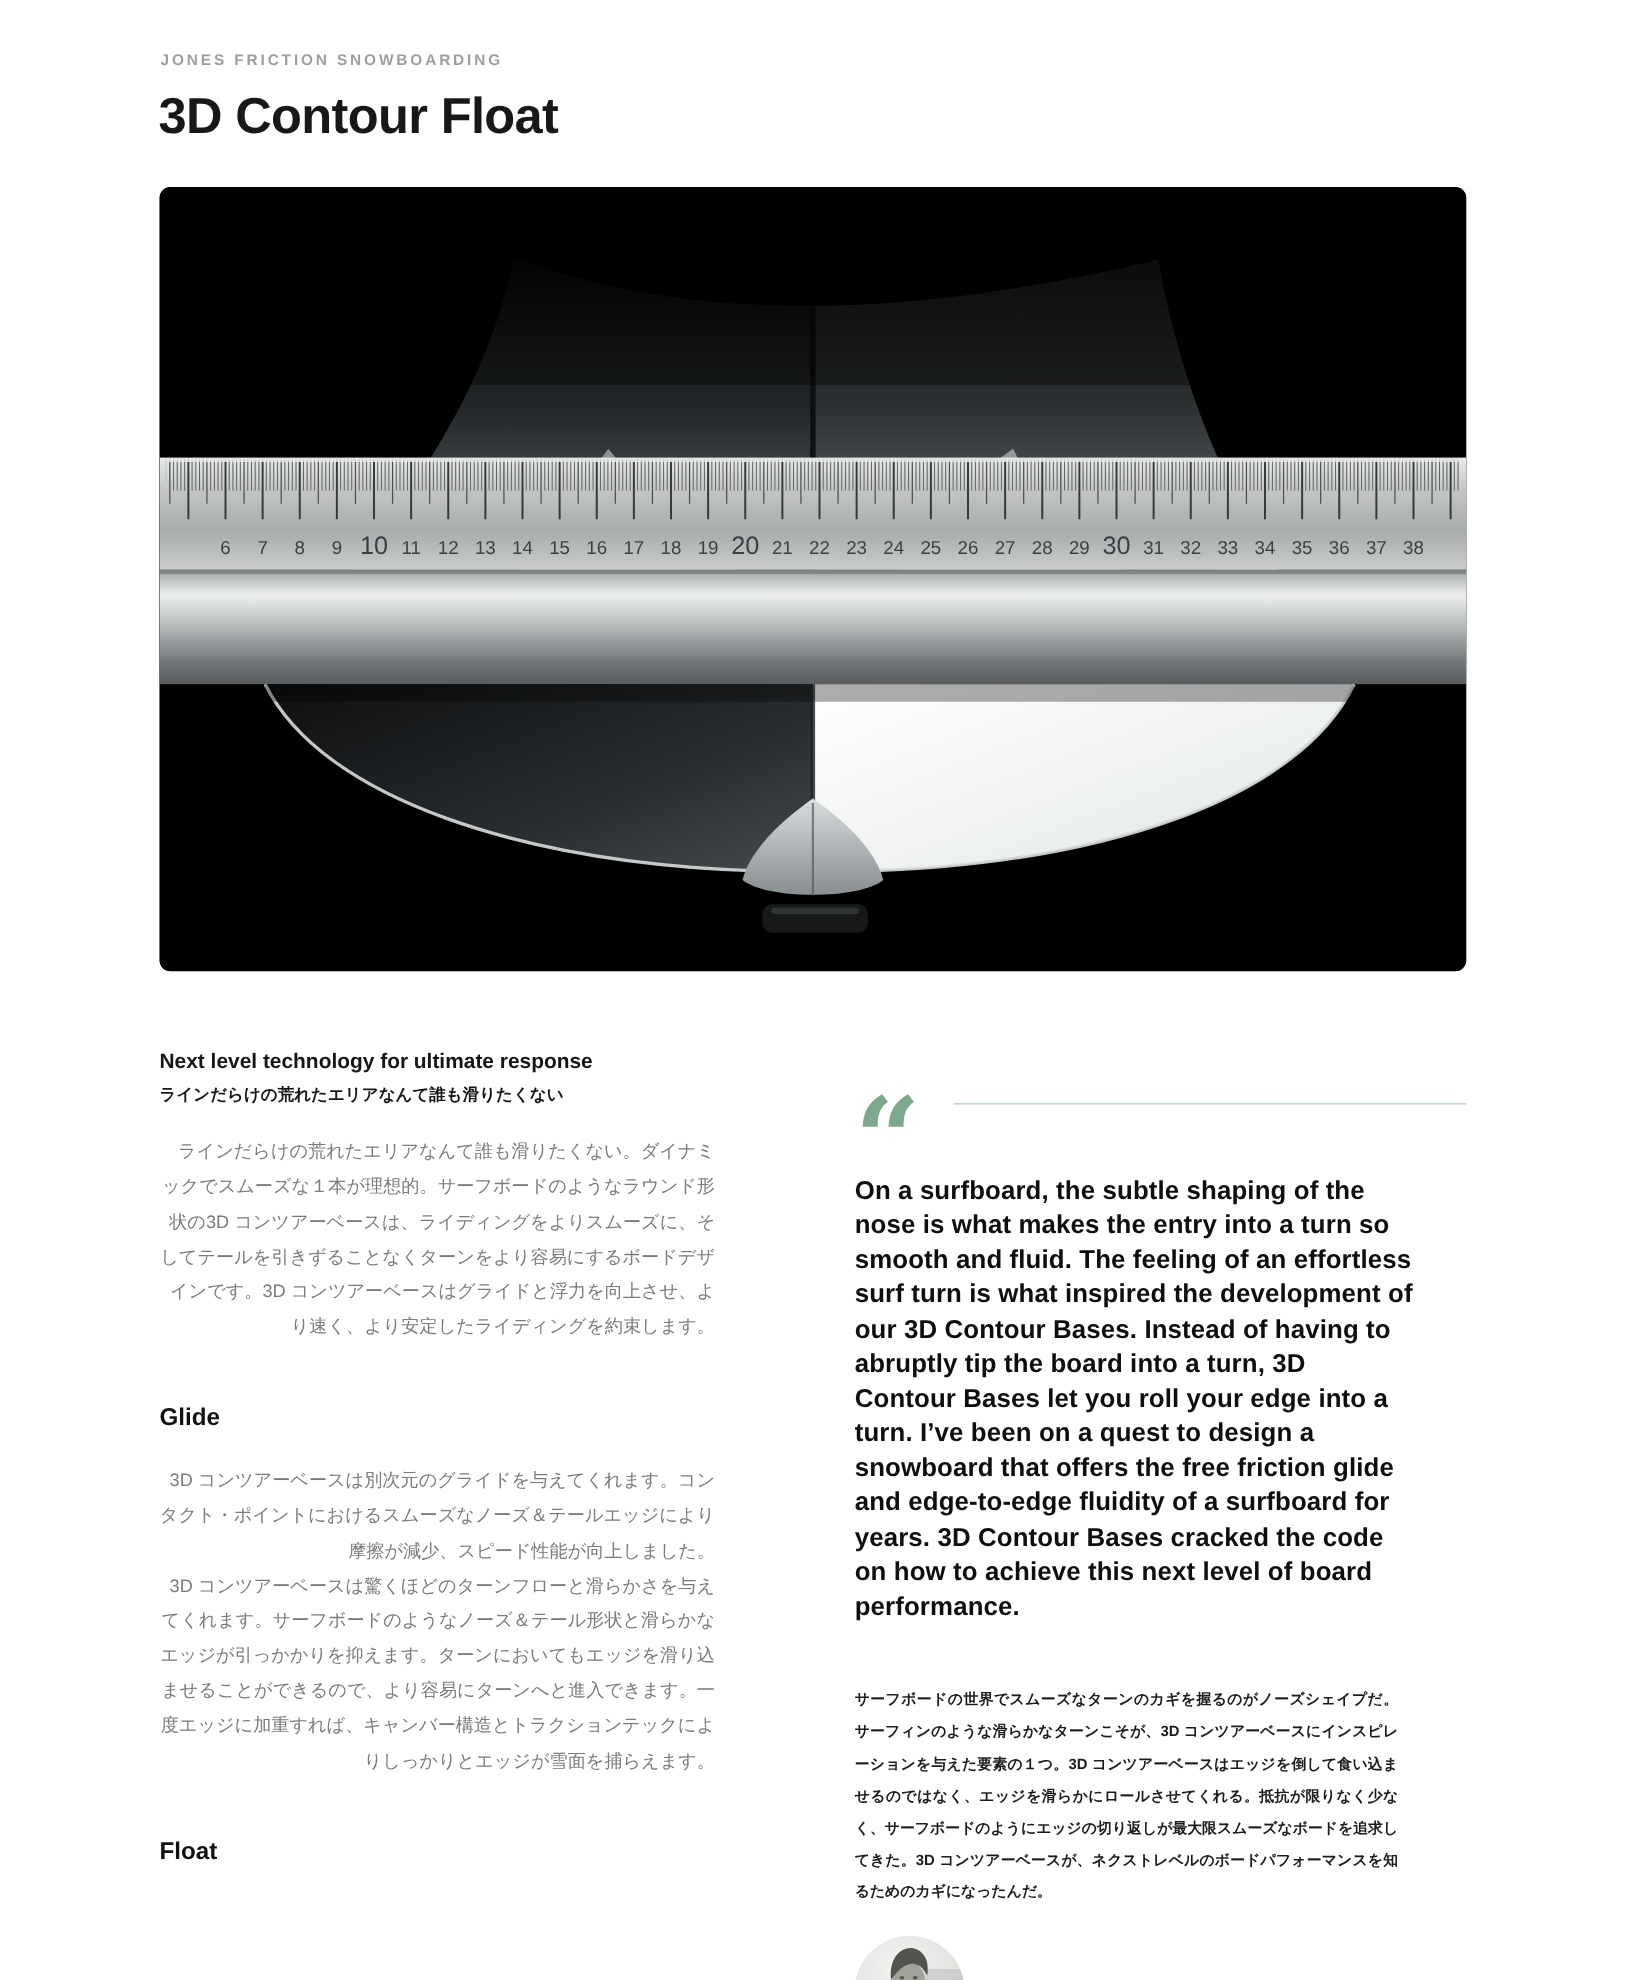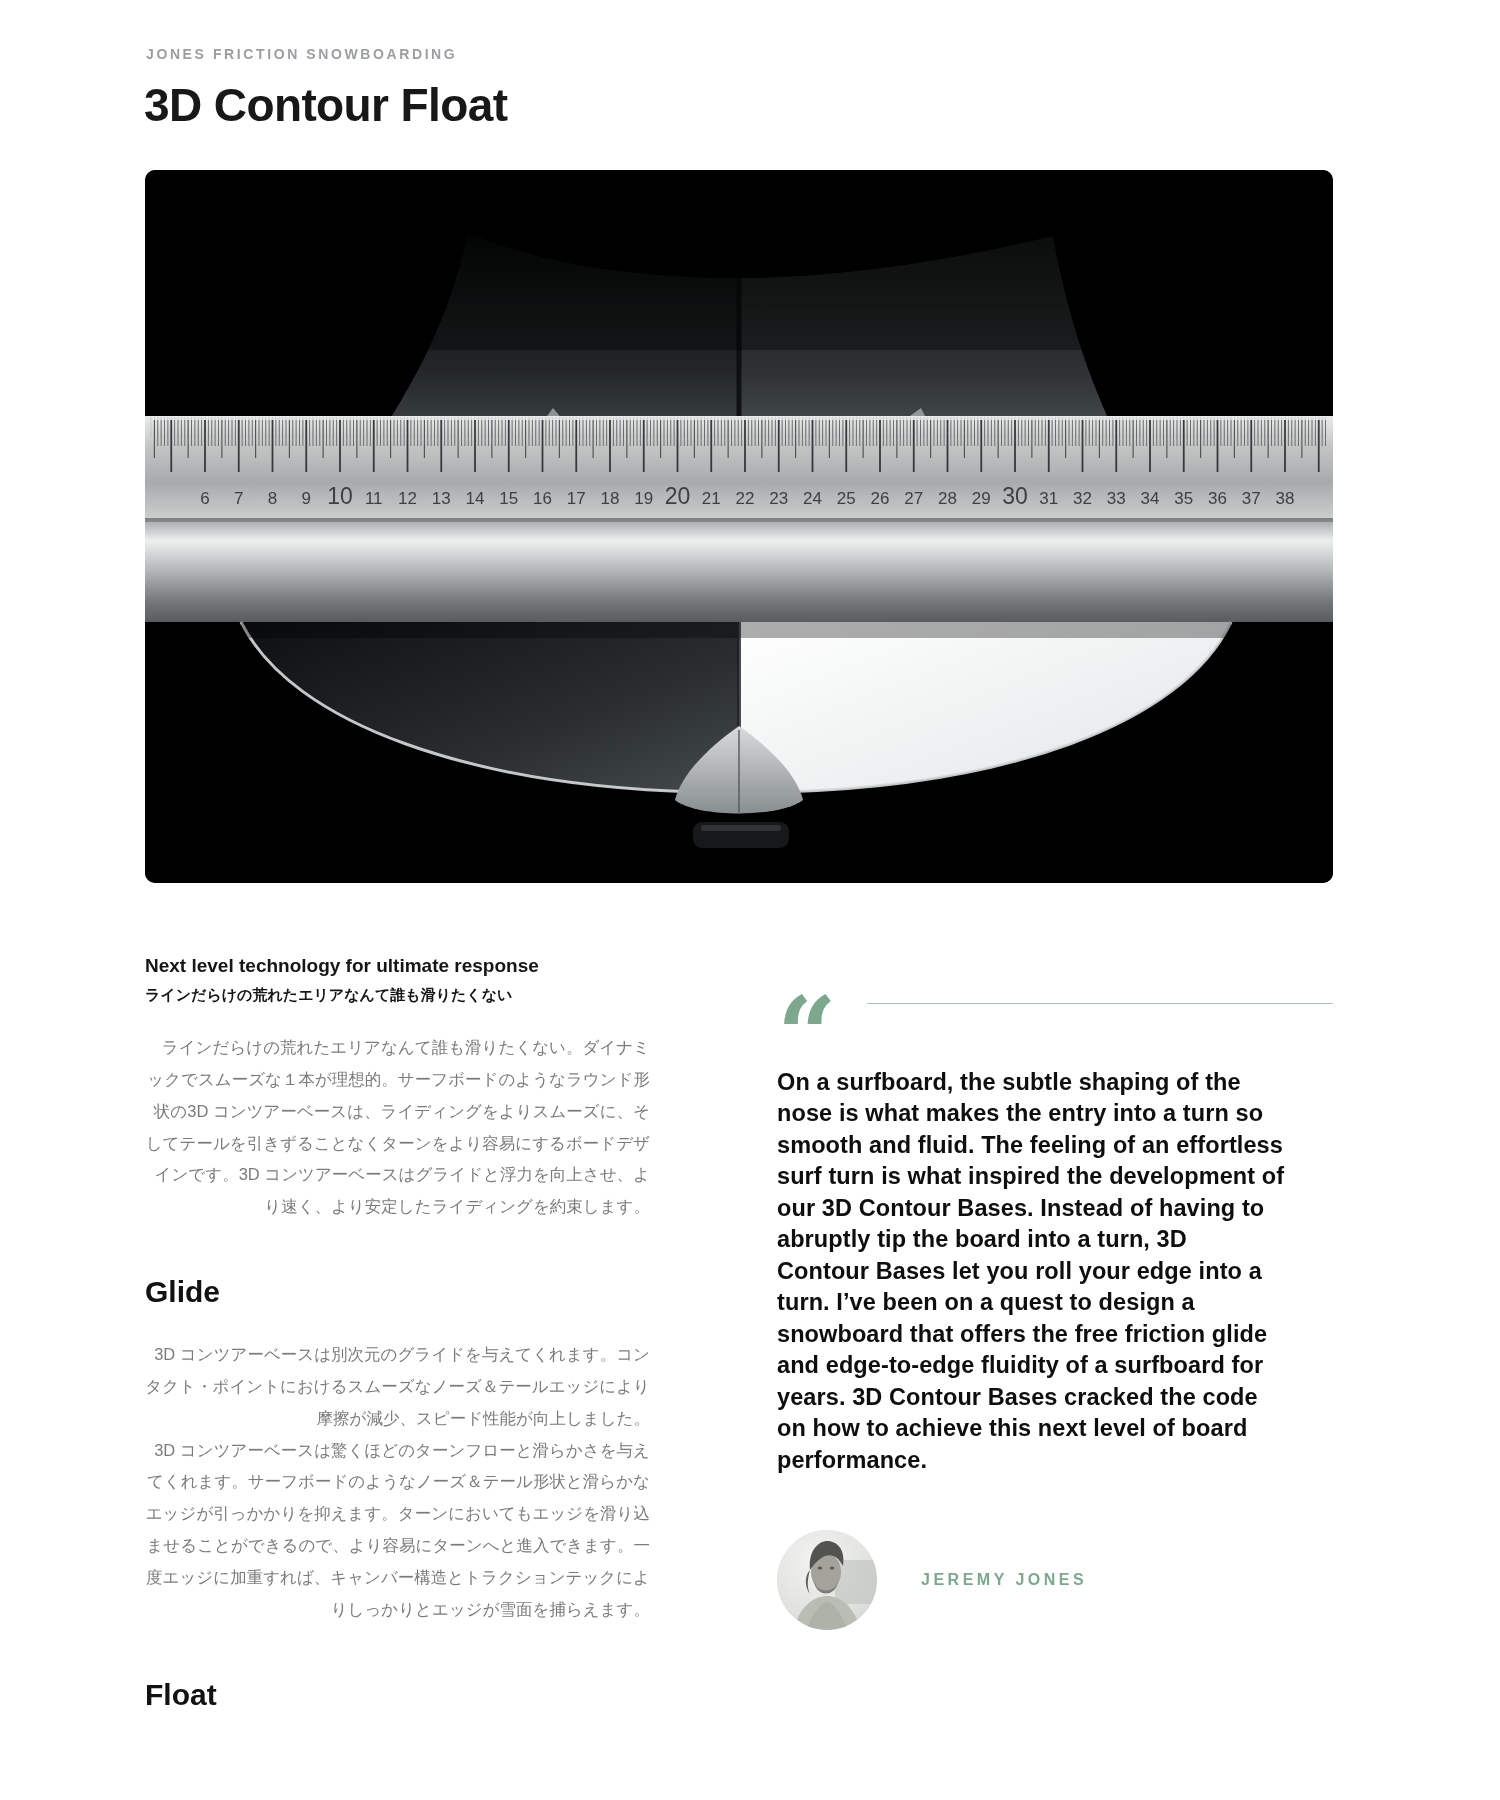--- a/index.html
+++ b/index.html
@@ -33,21 +33,21 @@
     font-size:19px;font-weight:bold;color:#161616;margin:0 0 9px;
   }
   .sub-heading-jp{
     font-size:15px;font-weight:bold;color:#161616;margin:0 0 27px;
   }
   p.body-text{
     font-size:16.5px;line-height:1.93;color:#7b7b7b;margin:0;
     text-align:right;
   }
   h2.feature-title{
-    font-size:30px;font-weight:bold;color:#121212;margin:52px 0 30px;
+    font-size:22px;font-weight:bold;color:#121212;margin:52px 0 30px;
   }
 
   .quote-head{
     display:flex;align-items:center;gap:30px;margin:22px 0 38px;height:52px;
   }
   .quote-mark{
     font-family:"DejaVu Serif","Liberation Serif",serif;
     font-weight:bold;font-size:104px;line-height:118px;
     height:52px;overflow:visible;display:block;
   }
@@ -905,20 +905,21 @@
     </div>
 
     <div class="col-right">
       <div class="quote-head">
         <span class="quote-mark" id="quote-mark" style="color: rgb(124, 169, 142);">“</span>
         <span class="quote-rule" id="quote-rule" style="background: rgb(169, 200, 183);"></span>
       </div>
 
       <blockquote class="quote-text">On a surfboard, the subtle shaping of the nose is what makes the entry into a turn so smooth and fluid. The feeling of an effortless surf turn is what inspired the development of our 3D Contour Bases. Instead of having to abruptly tip the board into a turn, 3D Contour Bases let you roll your edge into a turn. I’ve been on a quest to design a snowboard that offers the free friction glide and edge-to-edge fluidity of a surfboard for years. 3D Contour Bases cracked the code on how to achieve this next level of board performance.</blockquote>
 
+      <p class="quote-text-jp">サーフボードの世界でスムーズなターンのカギを握るのがノーズシェイプだ。サーフィンのような滑らかなターンこそが、3D コンツアーベースにインスピレーションを与えた要素の１つ。3D コンツアーベースはエッジを倒して食い込ませるのではなく、エッジを滑らかにロールさせてくれる。抵抗が限りなく少なく、サーフボードのようにエッジの切り返しが最大限スムーズなボードを追求してきた。3D コンツアーベースが、ネクストレベルのボードパフォーマンスを知るためのカギになったんだ。</p>
 
       <div class="author-row">
         <div class="avatar">
           <svg viewBox="0 0 100 100" width="100" height="100">
             <defs>
               <radialGradient id="gAv" cx="0.4" cy="0.3" r="1">
                 <stop offset="0" stop-color="#f4f4f2"></stop>
                 <stop offset="0.65" stop-color="#dddfdb"></stop>
                 <stop offset="1" stop-color="#c2c5c0"></stop>
               </radialGradient>

